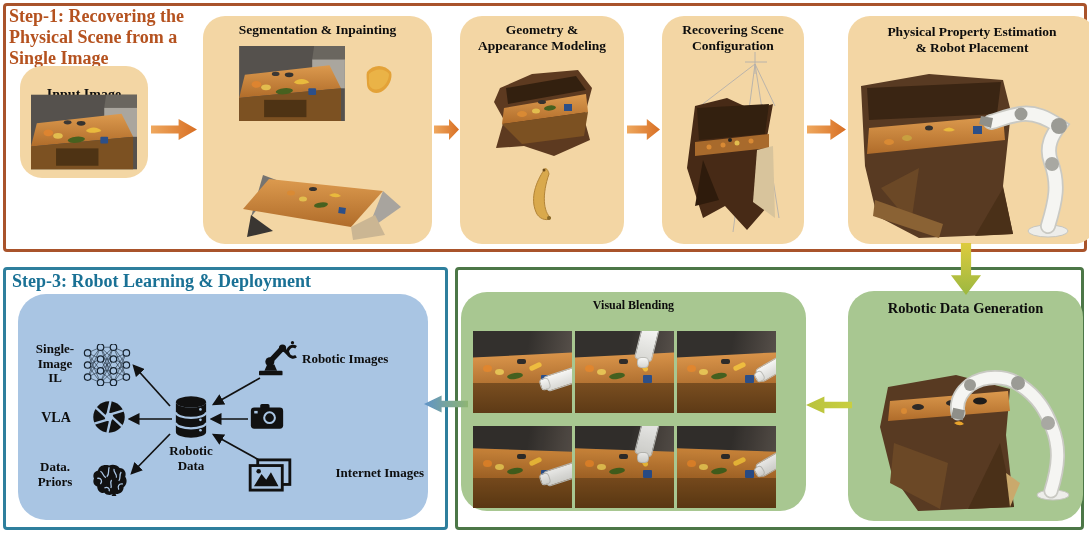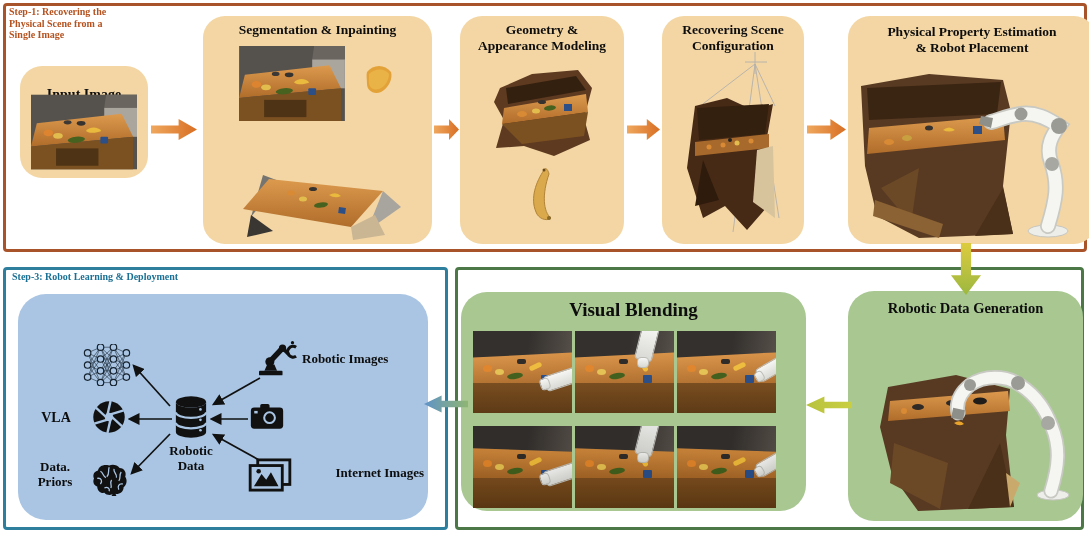--- a/index.html
+++ b/index.html
@@ -3,21 +3,21 @@
 <meta charset="utf-8">
 <style>
   html,body{margin:0;padding:0;background:#fff;}
   #fig{position:relative;width:1089px;height:533px;background:#fff;overflow:hidden;
        font-family:"Liberation Serif",serif;color:#111;}
   .abs{position:absolute;}
   .frame{position:absolute;background:#fff;border-radius:4px;}
   .f1{left:3px;top:3px;width:1078px;height:243px;border:3px solid #a9532b;}
   .f2{left:455px;top:267px;width:623px;height:257px;border:3px solid #4c7747;}
   .f3{left:3px;top:267px;width:439px;height:257px;border:3px solid #2e7f9d;}
-  .step-label{position:absolute;font-weight:700;font-size:10px;line-height:1.16;white-space:pre-line;}
+  .step-label{position:absolute;font-weight:700;font-size:18px;line-height:1.16;white-space:pre-line;}
   .l1{left:9px;top:6px;color:#b5521f;width:220px;}
   .l2{left:464px;top:271px;color:#3c6c35;}
   .l3{left:12px;top:271px;color:#1a7195;}
   .card{position:absolute;}
   .tan{background:#f3d6a4;border-radius:22px;}
   .green{background:#a8c791;border-radius:26px;}
   .blue{background:#a9c5e3;border-radius:28px;}
   .ct{position:absolute;left:0;right:0;font-weight:700;font-size:13.5px;line-height:1.16;
       text-align:center;white-space:pre-line;color:#0d0d0d;}
   .photo{position:absolute;}
@@ -220,21 +220,21 @@
         <polygon points="126,48 138,50 136,60 124,56" fill="#8f8f89"></polygon>
       </svg>
     </div>
   </div>
 
   <div class="arr arr-d" style="left:950px;top:243px;width:32px;height:52px;"></div>
 
   <div class="frame f2"></div>
 
   <div class="card green" style="left:461px;top:292px;width:345px;height:219px;">
-    <div class="ct" style="top:7px;font-size:19px;">Visual Blending</div>
+    <div class="ct" style="top:7px;font-size:12px;">Visual Blending</div>
     <div class="blend-grid">
         <div class="thumb g-right">
           <i class="tb"></i>
           <i class="tw"></i>
           <i class="tf"></i>
           <i class="ob o-or"></i>
           <i class="ob o-le"></i>
           <i class="ob o-cu"></i>
           <i class="ob o-ba"></i>
           <i class="ob o-bl"></i>
@@ -351,20 +351,23 @@
       <g stroke="#111" stroke-width="1.7" marker-end="url(#ah)">
         <line x1="152" y1="112" x2="116" y2="72"></line>
         <line x1="154" y1="125" x2="112" y2="125"></line>
         <line x1="152" y1="140" x2="114" y2="179"></line>
         <line x1="242" y1="84" x2="196" y2="110"></line>
         <line x1="230" y1="125" x2="194" y2="125"></line>
         <line x1="241" y1="166" x2="196" y2="141"></line>
       </g>
     </svg>
 
+    <div class="hub-item" style="left:6px;top:48px;width:62px;">Single-
+Image
+IL</div>
     <div class="icon" style="left:64px;top:50px;width:50px;height:42px;">
       <svg id="nn-svg" viewBox="0 0 60 52">
           <g stroke="#16222e" stroke-width="0.7">
             <line x1="6" y1="11" x2="22" y2="4"></line>
             <line x1="6" y1="11" x2="22" y2="18.6"></line>
             <line x1="6" y1="11" x2="22" y2="33.2"></line>
             <line x1="6" y1="11" x2="22" y2="47.8"></line>
             <line x1="6" y1="26" x2="22" y2="4"></line>
             <line x1="6" y1="26" x2="22" y2="18.6"></line>
             <line x1="6" y1="26" x2="22" y2="33.2"></line>

